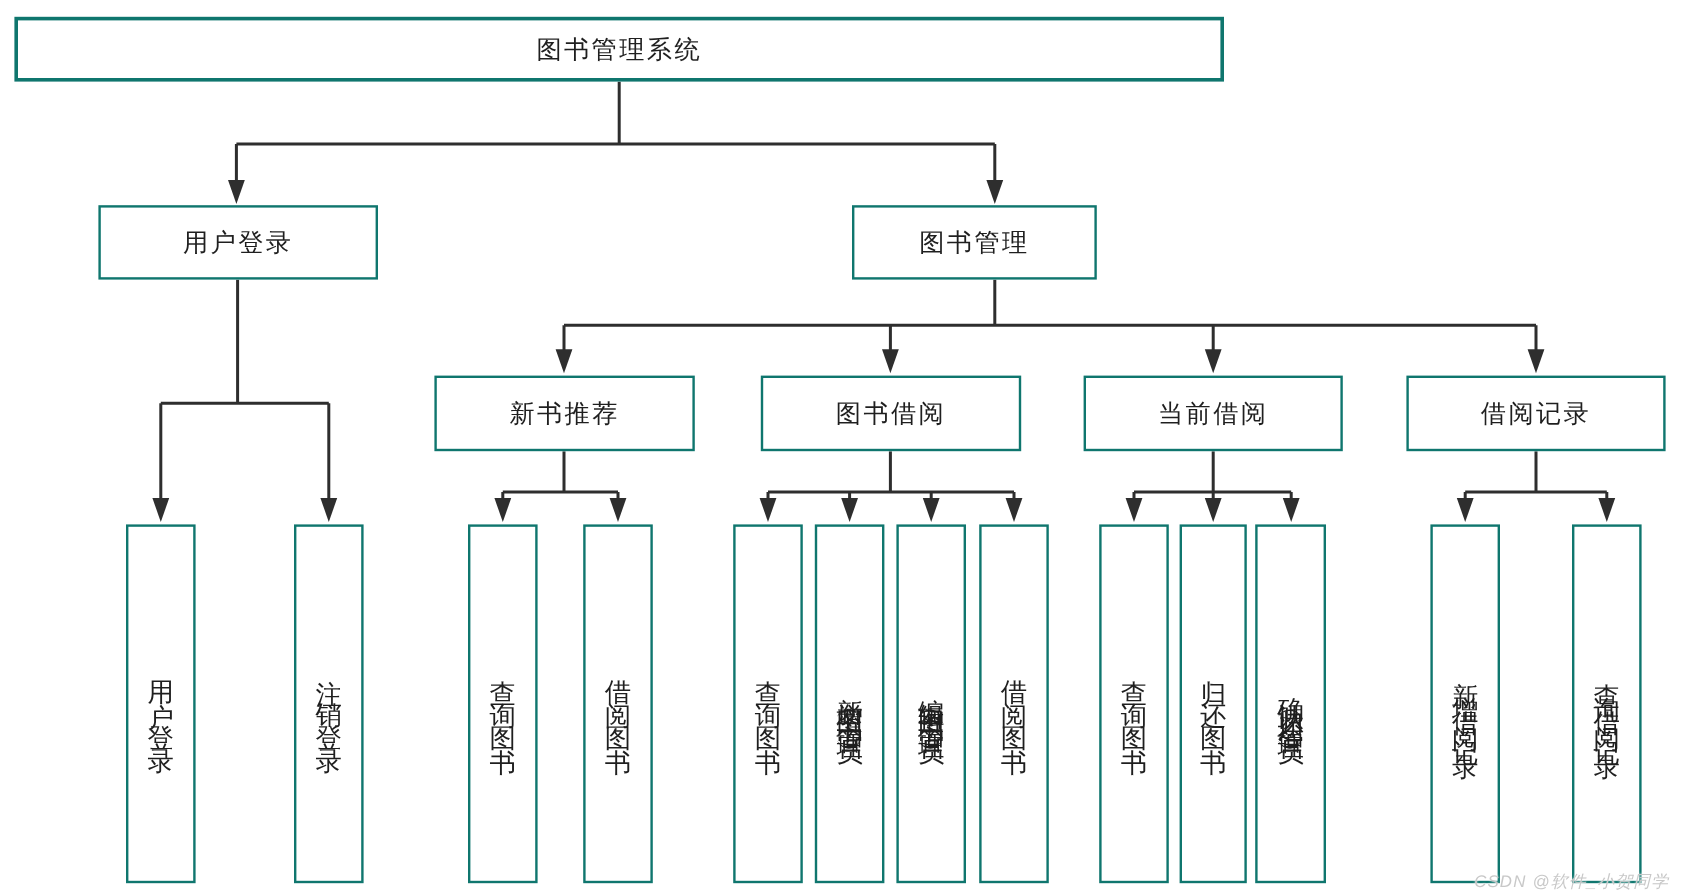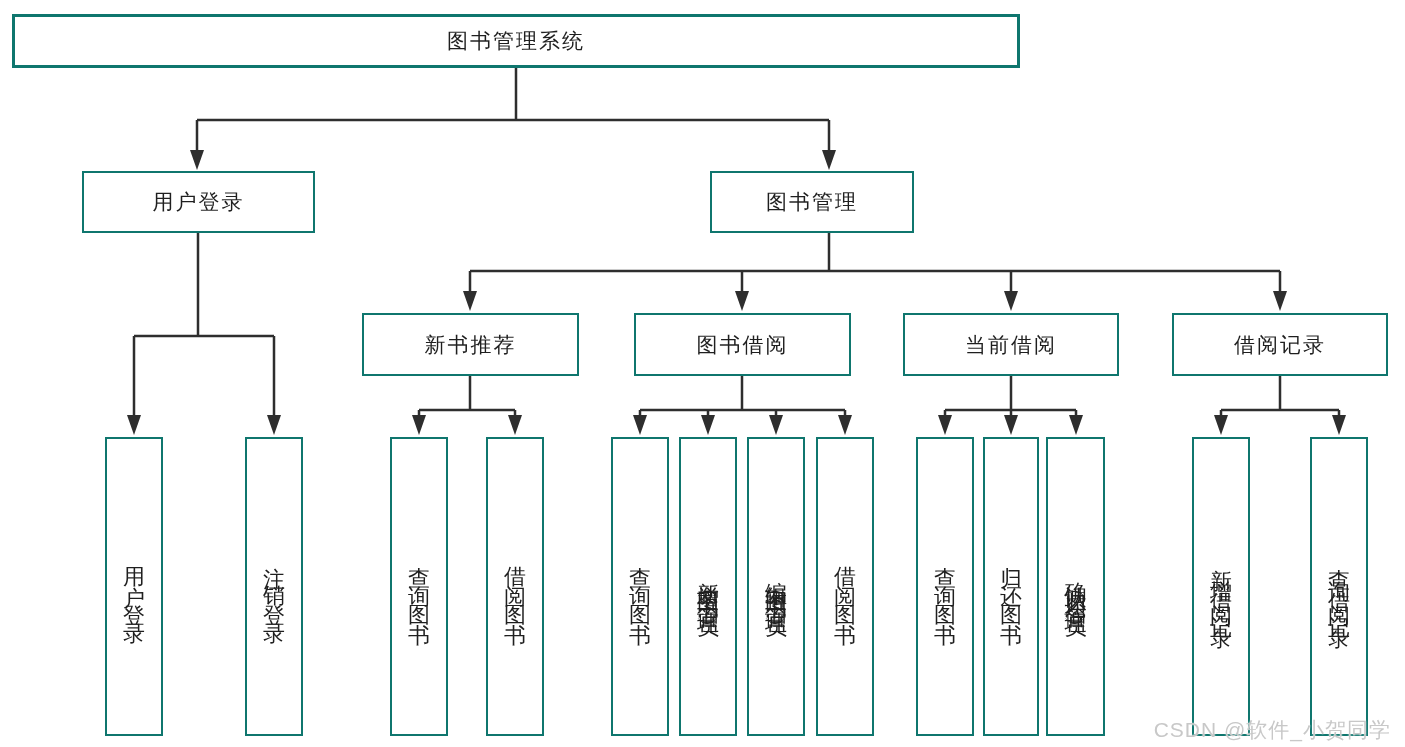--- a/index.html
+++ b/index.html
@@ -38,26 +38,27 @@
     font-size: 22px;
     line-height: 1;
   }
   .sp-lg .label { letter-spacing: 19px; }
   .sp-md .label { letter-spacing: 12px; }
   .sp-sm .label { letter-spacing: 5px;  }
   .watermark {
     position: absolute;
     right: 14px;
     bottom: 3px;
-    font-size: 21px;
+    font-size: 14px;
     color: #c8c8c8;
     letter-spacing: 1px;
     z-index: 5;
     text-shadow: 0 0 2px #ffffff;
     white-space: nowrap;
+    font-style: italic;
   }
 </style>
 </head>
 <body>
 
 <div class="canvas">
 
   <svg class="connectors" viewBox="0 0 1405 747">
     <g stroke="#2e2e2e" stroke-width="2.5" fill="none">
       <path d="M516 68 V120 M197 120 H829 M197 120 V152 M829 120 V152"></path>

